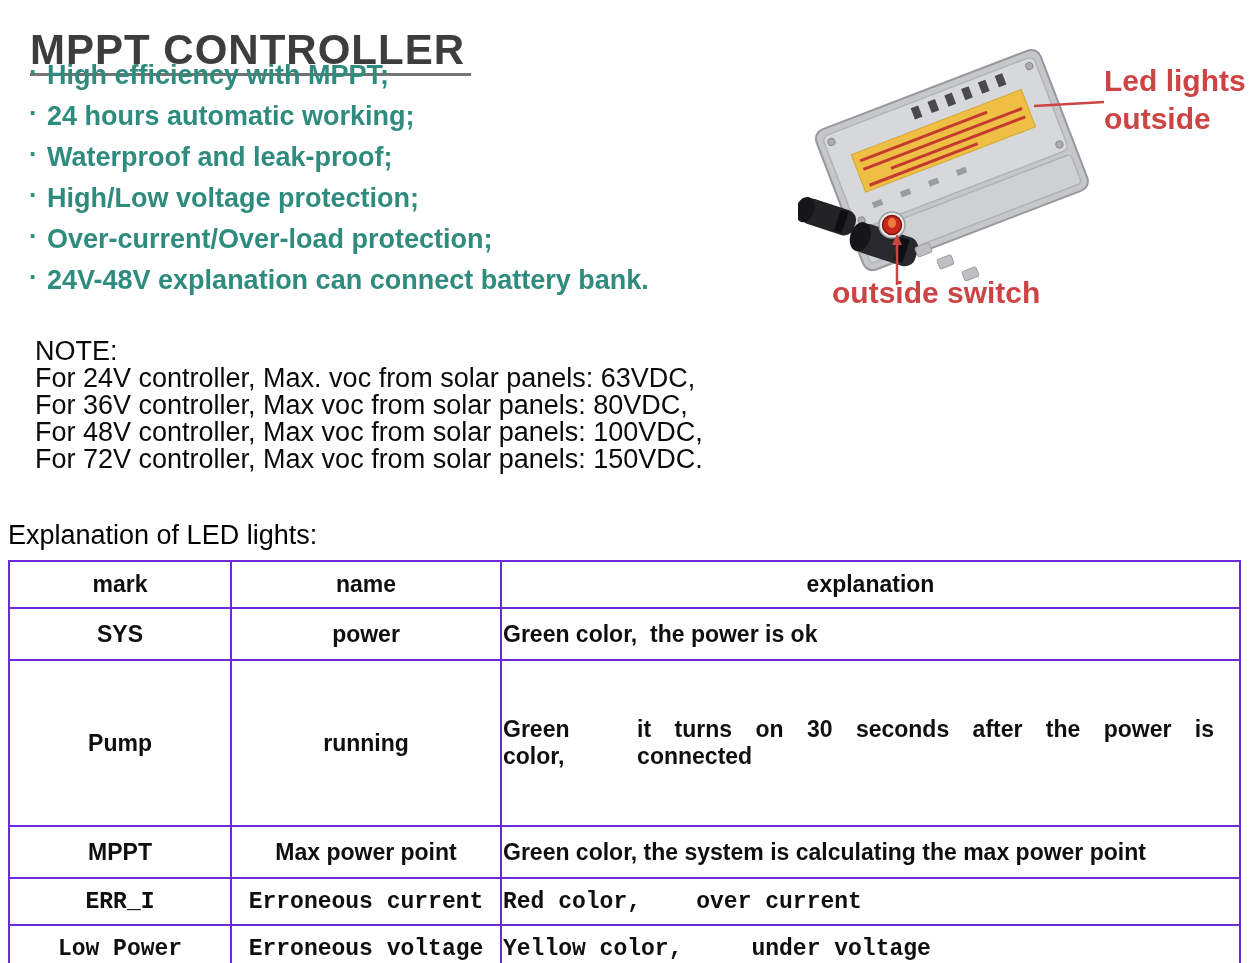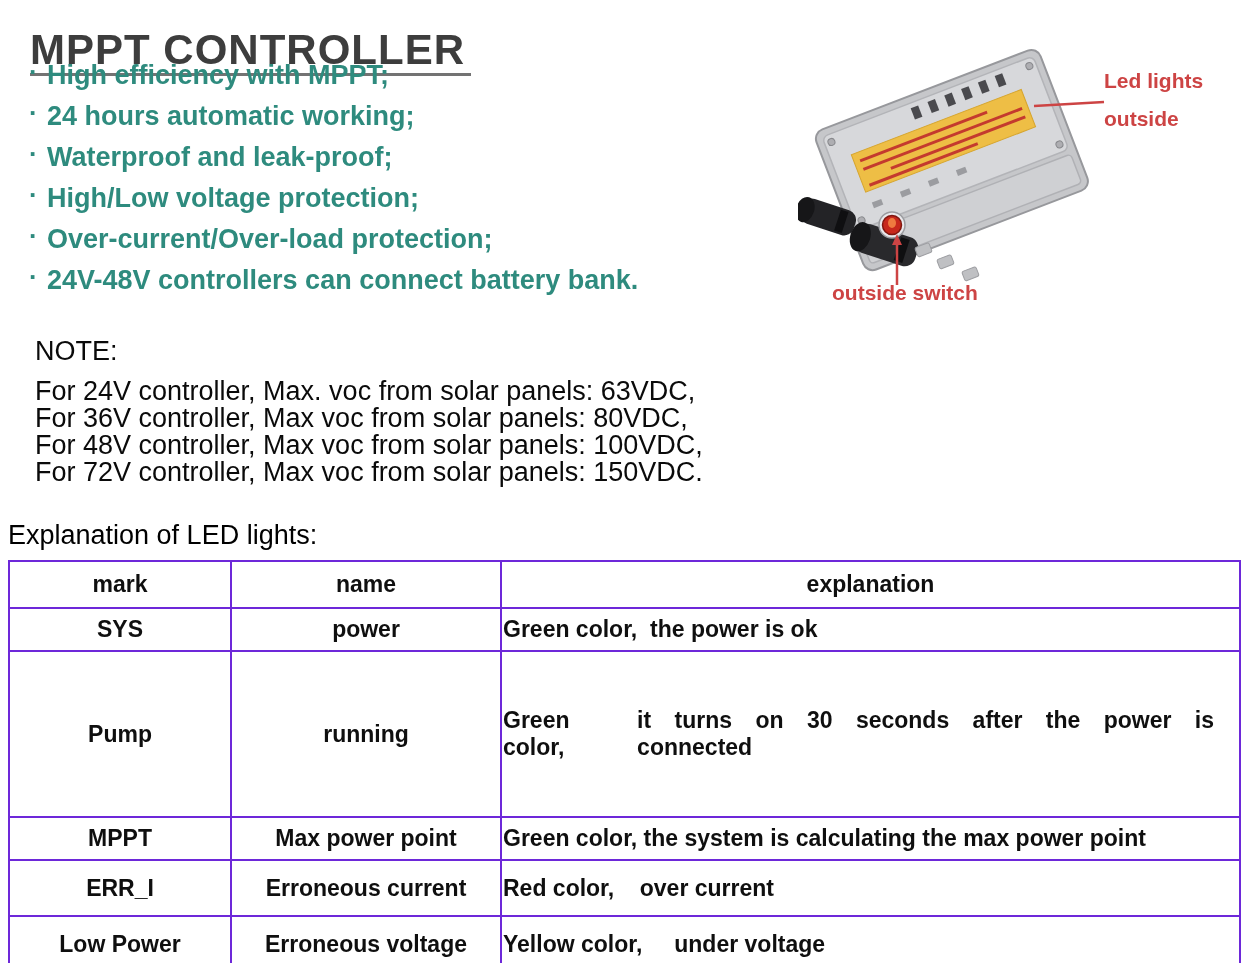--- a/index.html
+++ b/index.html
@@ -14,54 +14,54 @@
     line-height:44px;border-bottom:3px solid #737373;padding:0 6px 1px 0;
     display:inline-block;
   }
   ul.features{position:absolute;left:20px;top:54px;list-style:none;margin:7px;padding:0;width:740px;}
   ul.features li{
     position:relative;padding-left:20px;margin-bottom:13px;
     font-size:27px;font-weight:700;color:#2e8b7e;line-height:28px;
   }
   ul.features li::before{content:"\00B7";position:absolute;left:2px;top:-3px;font-size:26px;color:#2e8b7e;}
   .photo{position:absolute;left:798px;top:45px;width:310px;height:250px;}
-  .ann{position:absolute;color:#cd4444;font-weight:600;font-size:21px;line-height:26px;white-space:nowrap;}
+  .ann{position:absolute;color:#cd4444;font-weight:600;font-size:30px;line-height:26px;white-space:nowrap;}
   #ann-led1{left:1104px;top:68px;}
   #ann-led2{left:1104px;top:106px;}
   #ann-switch{left:832px;top:280px;}
   .note{position:absolute;left:35px;top:338px;font-size:27px;line-height:27px;color:#0a0a0a;}
-  .note .note-heading{margin-bottom:13px;}
+  .note .note-heading{margin-bottom:0;}
   .table-heading{position:absolute;left:8px;top:520px;font-size:27px;color:#000;}
   table.led{
     position:absolute;left:8px;top:560px;width:1233px;
     border-collapse:collapse;table-layout:fixed;
   }
   table.led th,table.led td{
     border:2px solid #6d28d9;font-size:23px;font-weight:700;color:#0f0f0f;
     vertical-align:middle;overflow:hidden;
   }
   table.led th{text-align:center;}
   td.c{text-align:center;}
   td.e{text-align:left;white-space:pre-wrap;}
-  tr.rh47{height:47px;} tr.rh43{height:43px;} tr.rh85{height:85px;} tr.rh45{height:56px;}
+  tr.rh47{height:47px;} tr.rh43{height:52px;} tr.rh85{height:85px;} tr.rh45{height:47px;font-family:Liberation Mono, monospace;}
   .two-line{display:flex;flex-direction:row;gap:16px;}
   .two-line .wide{word-spacing:17px;white-space:pre-wrap;}
 </style>
 </head>
 <body>
 
 <h1 class="page-title">MPPT CONTROLLER</h1>
 
 <ul class="features">
   <li>High efficiency with MPPT;</li>
   <li>24 hours automatic working;</li>
   <li>Waterproof and leak-proof;</li>
   <li>High/Low voltage protection;</li>
   <li>Over-current/Over-load protection;</li>
-  <li>24V-48V controllers can connect battery bank.</li>
+  <li>24V-48V explanation can connect battery bank.</li>
 </ul>
 
 <svg class="photo" viewBox="0 0 310 250" xmlns="http://www.w3.org/2000/svg">
   <g transform="translate(15,88) rotate(-21)">
     <rect x="0" y="0" width="240" height="150" rx="10" fill="#c6c7ca" stroke="#97989c" stroke-width="2"></rect>
     <rect x="7" y="7" width="226" height="100" rx="6" fill="#d7d8db" stroke="#b3b4b8" stroke-width="1.5"></rect>
     <rect x="7" y="112" width="226" height="31" rx="4" fill="#cfd0d3" stroke="#b0b1b5" stroke-width="1.5"></rect>
     <circle cx="14" cy="15" r="3.5" fill="#aeaeb2" stroke="#87888c"></circle>
     <circle cx="226" cy="15" r="3.5" fill="#aeaeb2" stroke="#87888c"></circle>
     <circle cx="14" cy="99" r="3.5" fill="#aeaeb2" stroke="#87888c"></circle>

